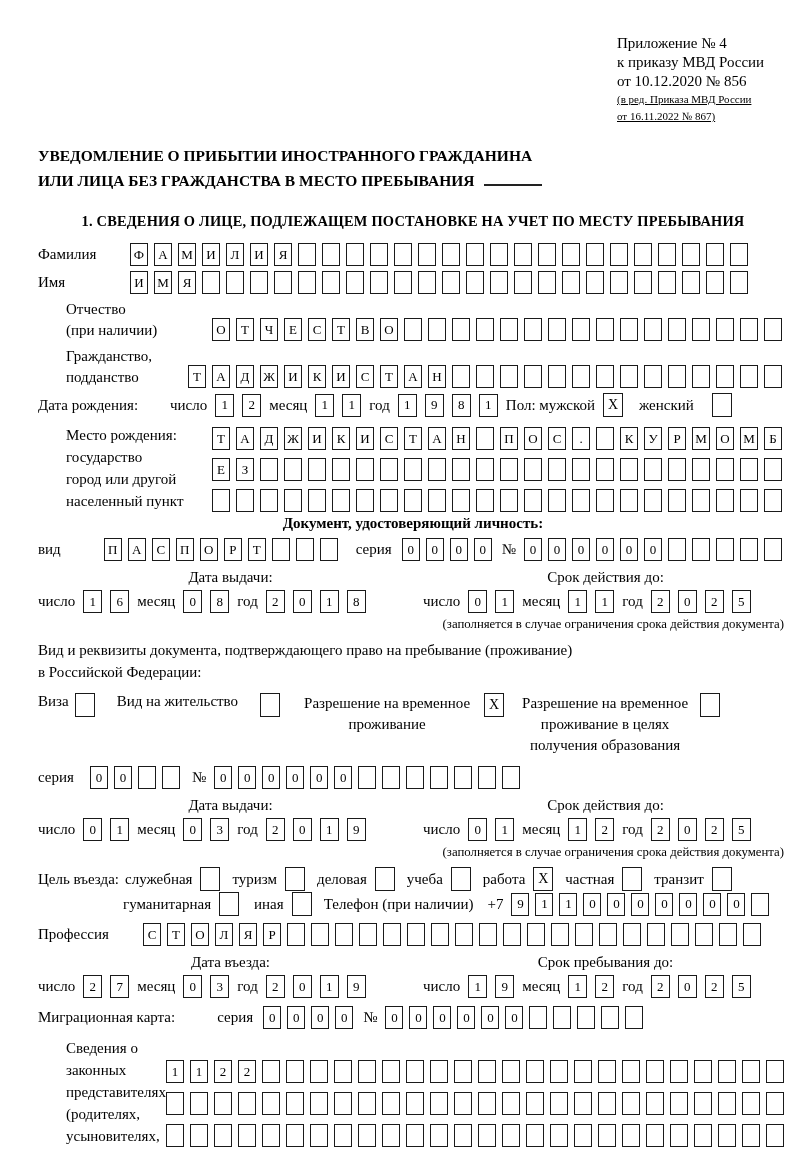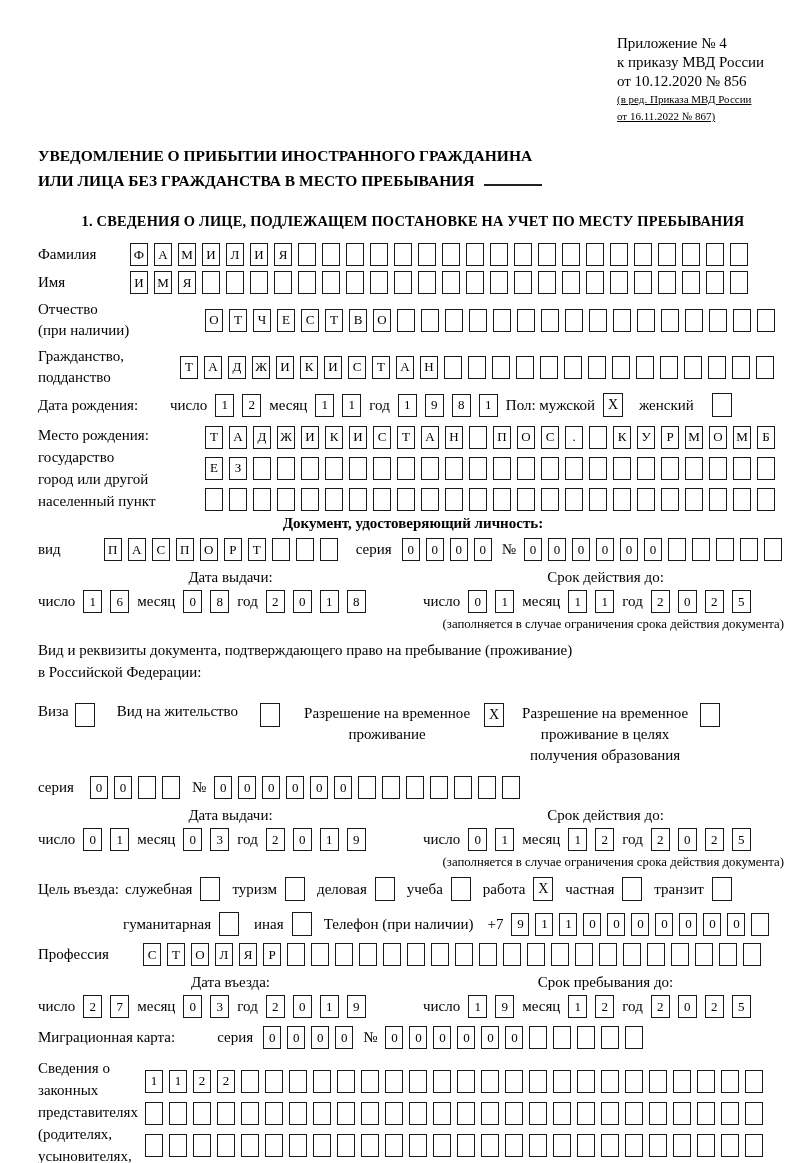--- a/index.html
+++ b/index.html
@@ -10,40 +10,40 @@
   }
   .hdr{margin-left:579px;line-height:19px;white-space:nowrap;}
   .hdr .small{font-size:11px;line-height:17px;text-decoration:underline;}
   .hdr .small:first-of-type{margin-top:3px;}
   .forma{font-weight:bold;text-align:right;margin:14px 23px 0 0;font-size:15.5px;letter-spacing:.5px;}
   .title{font-weight:bold;text-align:left;font-size:15.5px;line-height:25px;margin-top:18px;}
   .blank{display:inline-block;width:58px;border-bottom:2px solid #222;height:14px;margin-left:10px;}
   .sec{font-weight:bold;text-align:center;font-size:14.4px;margin-top:20px;letter-spacing:.2px;}
   .rows{margin-top:13px;}
   .row{display:flex;align-items:center;margin-bottom:5px;white-space:nowrap;}
-  .rowt{display:flex;align-items:center;margin-bottom:5px;white-space:nowrap;}
+  .rowt{display:flex;align-items:flex-end;margin-bottom:5px;white-space:nowrap;margin-left:28px;}
   .flabel{line-height:21px;}
   .cells{display:flex;flex-shrink:0;}
   .cell{
     box-sizing:border-box;flex:0 0 18px;width:18px;height:23px;margin-right:6px;
     border:1.6px solid #1a1a1a;display:flex;align-items:center;justify-content:center;
     font-size:13px;background:#fff;
   }
   .dcell .cell{flex-basis:19px;width:19px;margin-right:8px;}
   .cb{
     box-sizing:border-box;width:20px;height:24px;border:1.6px solid #1a1a1a;
     display:inline-flex;align-items:center;justify-content:center;font-size:14px;flex-shrink:0;background:#fff;
   }
   .dochead{font-weight:bold;text-align:center;margin:3px 0 6px 0;}
   .dsec{display:flex;margin-bottom:4px;}
   .dgroup .dhead{text-align:center;margin-bottom:4px;}
   .dfields{display:flex;align-items:center;white-space:nowrap;}
   .dl{margin-right:8px;}
   .note{text-align:right;font-size:12.8px;margin:0 4px 7px 0;}
-  .intro{line-height:22px;margin-bottom:20px;}
+  .intro{line-height:22px;margin-bottom:10px;}
   .optrow{display:flex;align-items:flex-start;margin:2px 0 10px 0;}
   .opt{display:flex;align-items:flex-start;}
   .optlines{text-align:center;line-height:21px;}
   .ml{margin-left:12px;}
   .cbgap{margin-left:8px;}
 </style>
 </head>
 <body>
 
 <div class="page">
@@ -496,21 +496,21 @@
               <span class="cell">2</span>
               <span class="cell">0</span>
               <span class="cell">2</span>
               <span class="cell">5</span>
             </span>
         </div>
       </div>
     </div>
     <div class="note">(заполняется в случае ограничения срока действия документа)</div>
 
-    <div class="row" style="margin-bottom:11px">
+    <div class="row" style="margin-bottom:1px">
       <span>Цель въезда:</span>
       <span class="ml" style="margin-left:6px">служебная</span>
       <span class="cb cbgap"></span>
       <span class="ml">туризм</span>
       <span class="cb cbgap"></span>
       <span class="ml">деловая</span>
       <span class="cb cbgap"></span>
       <span class="ml">учеба</span>
       <span class="cb cbgap"></span>
       <span class="ml">работа</span>

